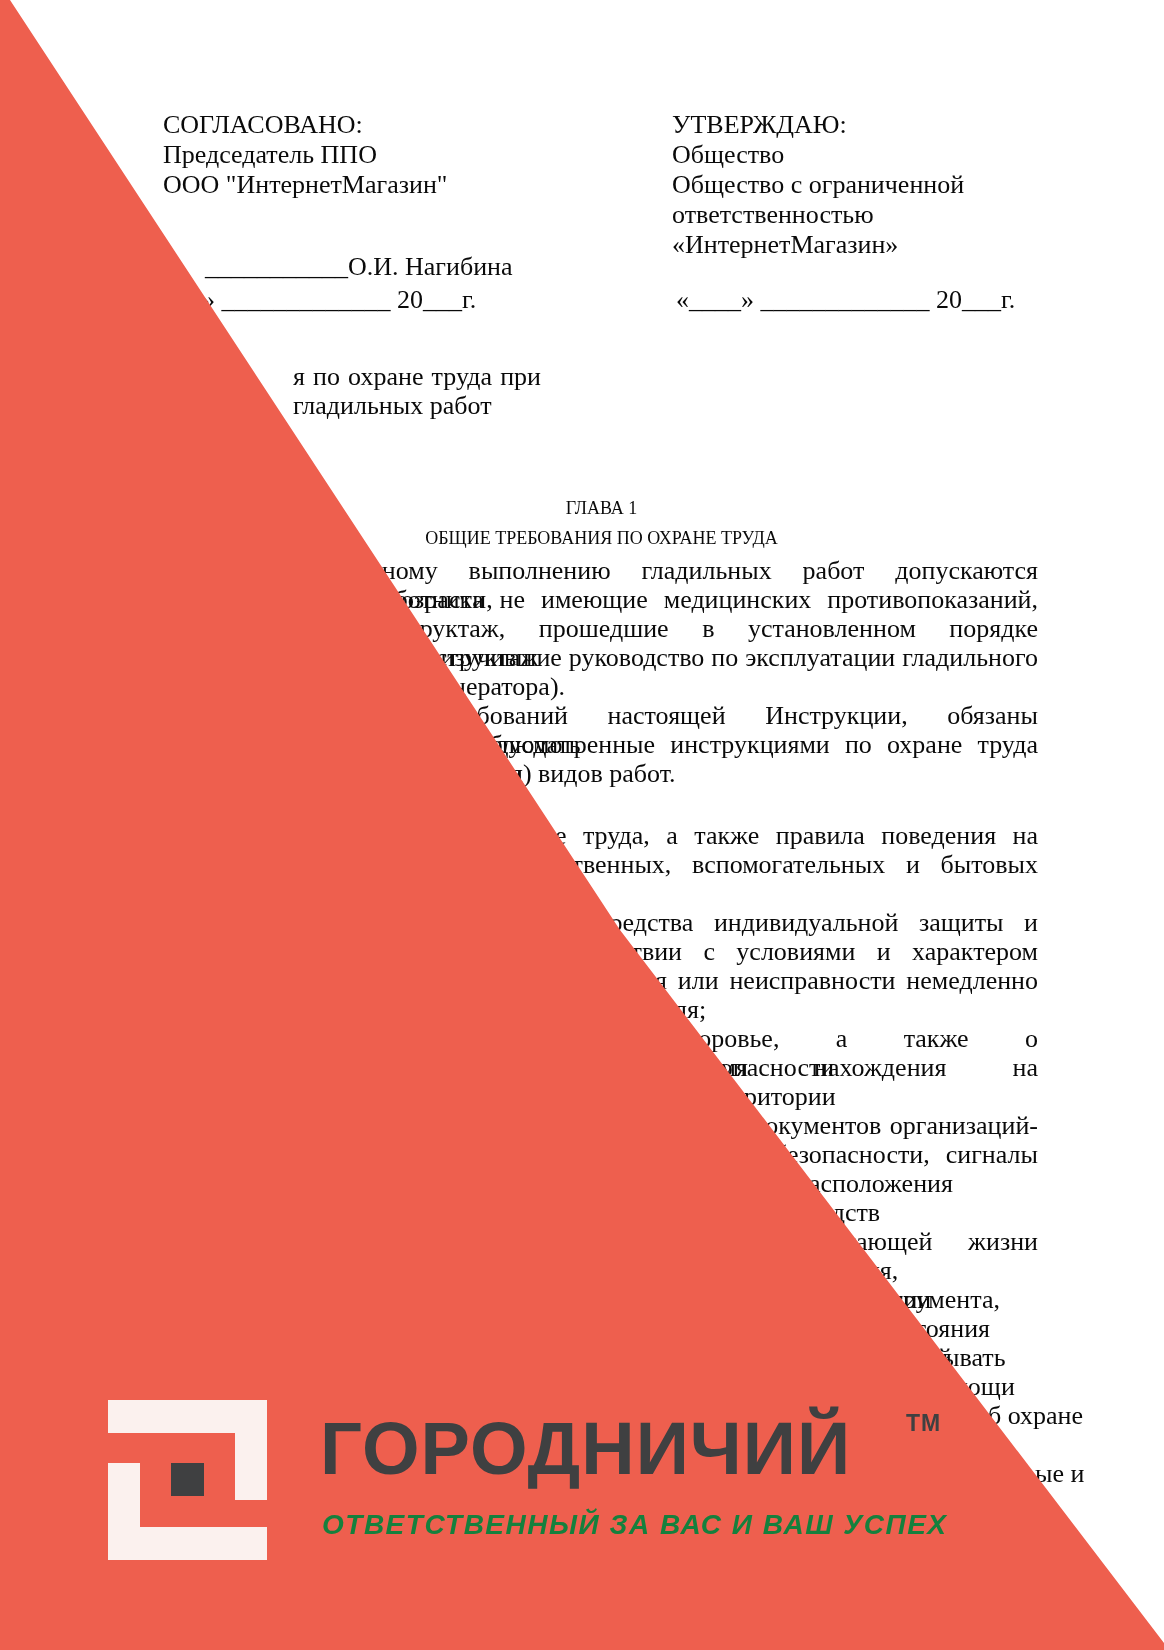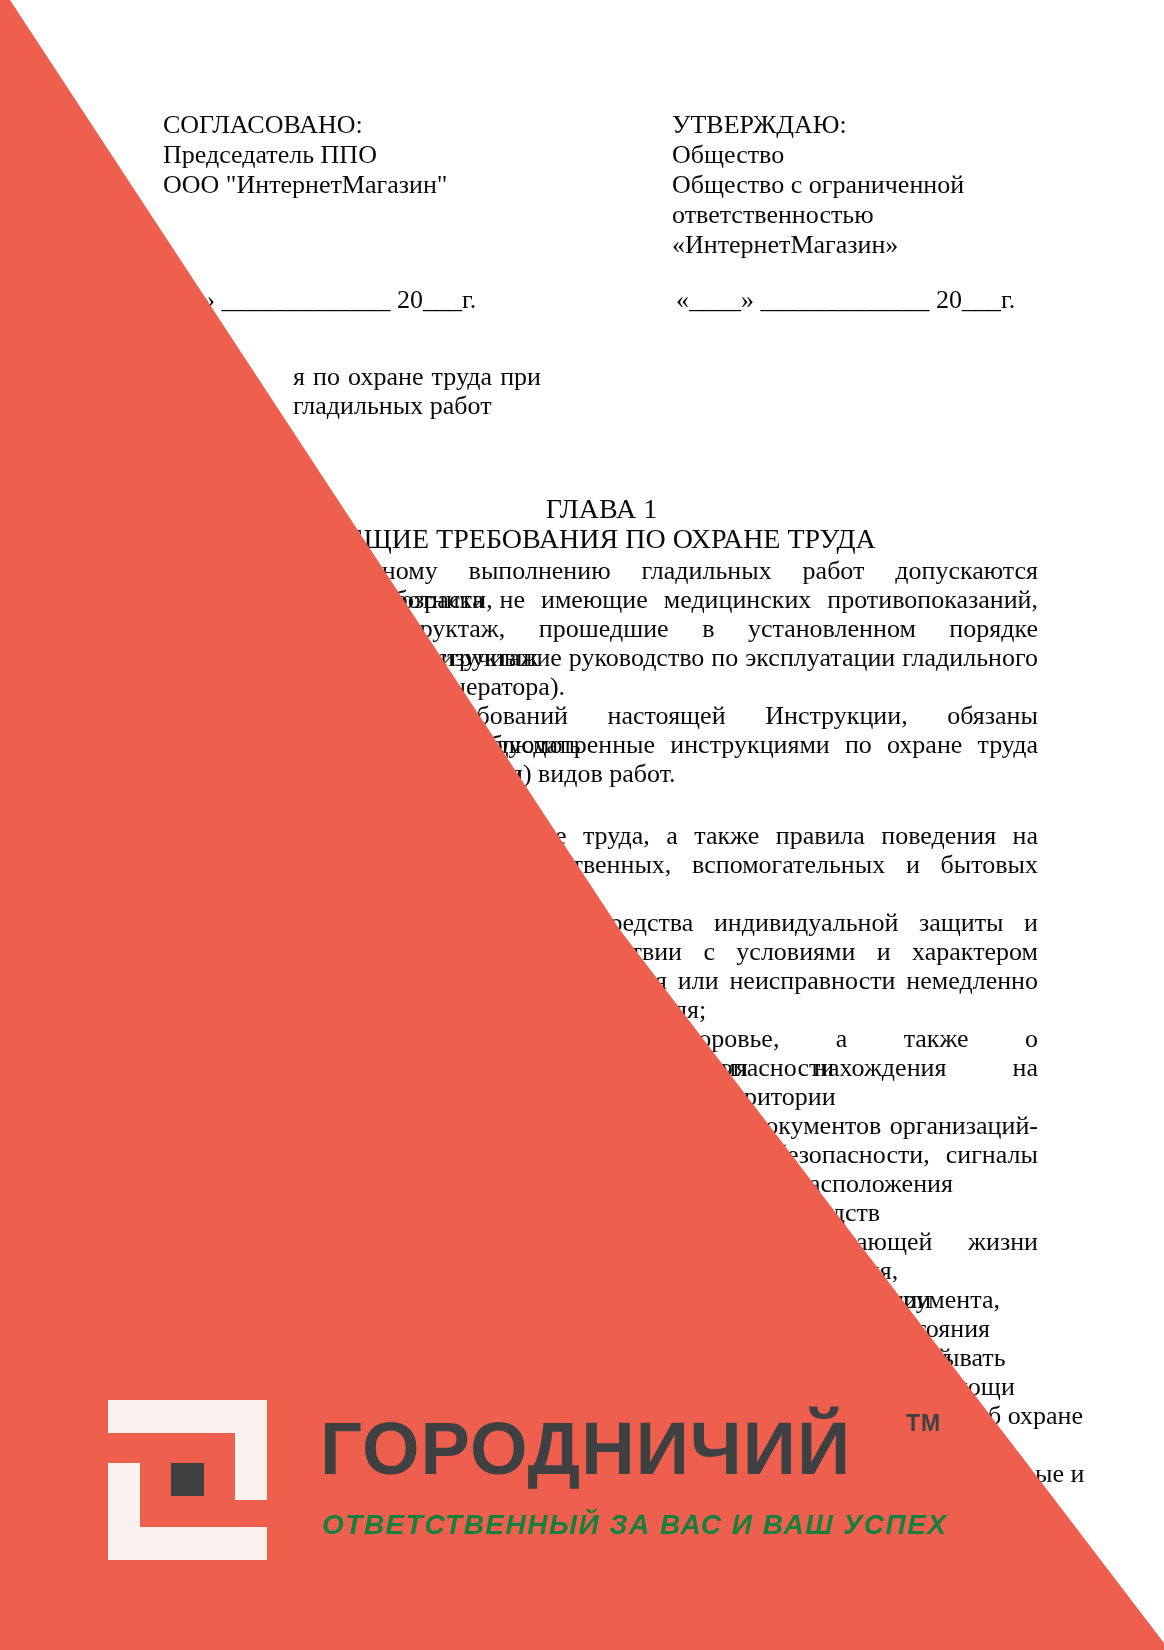--- a/index.html
+++ b/index.html
@@ -11,21 +11,21 @@
   }
   .page{
     position:absolute;top:0;left:0;width:1164px;height:1650px;
     overflow:hidden;background:#ffffff;
   }
   
   .doc{position:absolute;top:0;left:0;width:1164px;height:1650px;z-index:1;color:#0a0a0a;}
   .hline{position:absolute;font-size:26px;line-height:30px;white-space:nowrap;}
   .frag{position:absolute;font-size:26px;line-height:29px;white-space:nowrap;}
   .frag.j{white-space:normal;right:126px;text-align:justify;text-align-last:justify;}
-  .center-line{position:absolute;left:165px;right:126px;text-align:center;font-size:28px;line-height:29px;}
+  .center-line{position:absolute;left:165px;right:126px;text-align:center;font-size:18px;line-height:29px;}
   .title-frag{position:absolute;font-size:26px;line-height:29px;}
   .title-frag.j{text-align:justify;text-align-last:justify;}
   
   .overlay{
     position:absolute;top:0;left:0;width:1164px;height:1650px;z-index:2;
     background:#EE5F4E;
     clip-path:polygon(0px 0px,10px 0px,620px 930px,1164px 1643px,1164px 1650px,0px 1650px);
   }
   
   .brand{position:absolute;top:0;left:0;width:1164px;height:1650px;z-index:3;}
@@ -50,20 +50,21 @@
 </head>
 <body>
 
 <div class="page">
 
   <div class="doc">
 
     <div class="hline" style="top:110px;left:163px">СОГЛАСОВАНО:</div>
     <div class="hline" style="top:140px;left:163px">Председатель ППО</div>
     <div class="hline" style="top:170px;left:163px">ООО "ИнтернетМагазин"</div>
+    <div class="hline" style="top:252px;left:205px">___________О.И. Нагибина</div>
     <div class="hline" style="top:285px;left:176px">__» _____________ 20___г.</div>
 
     <div class="hline" style="top:110px;left:672px">УТВЕРЖДАЮ:</div>
     <div class="hline" style="top:140px;left:672px">Общество</div>
     <div class="hline" style="top:170px;left:672px">Общество с ограниченной</div>
     <div class="hline" style="top:200px;left:672px">ответственностью</div>
     <div class="hline" style="top:230px;left:672px">«ИнтернетМагазин»</div>
     <div class="hline" style="top:285px;left:676px">«____» _____________ 20___г.</div>
 
     <div class="title-frag j" style="top:362px;left:293px;width:248px">я по охране труда при</div>

